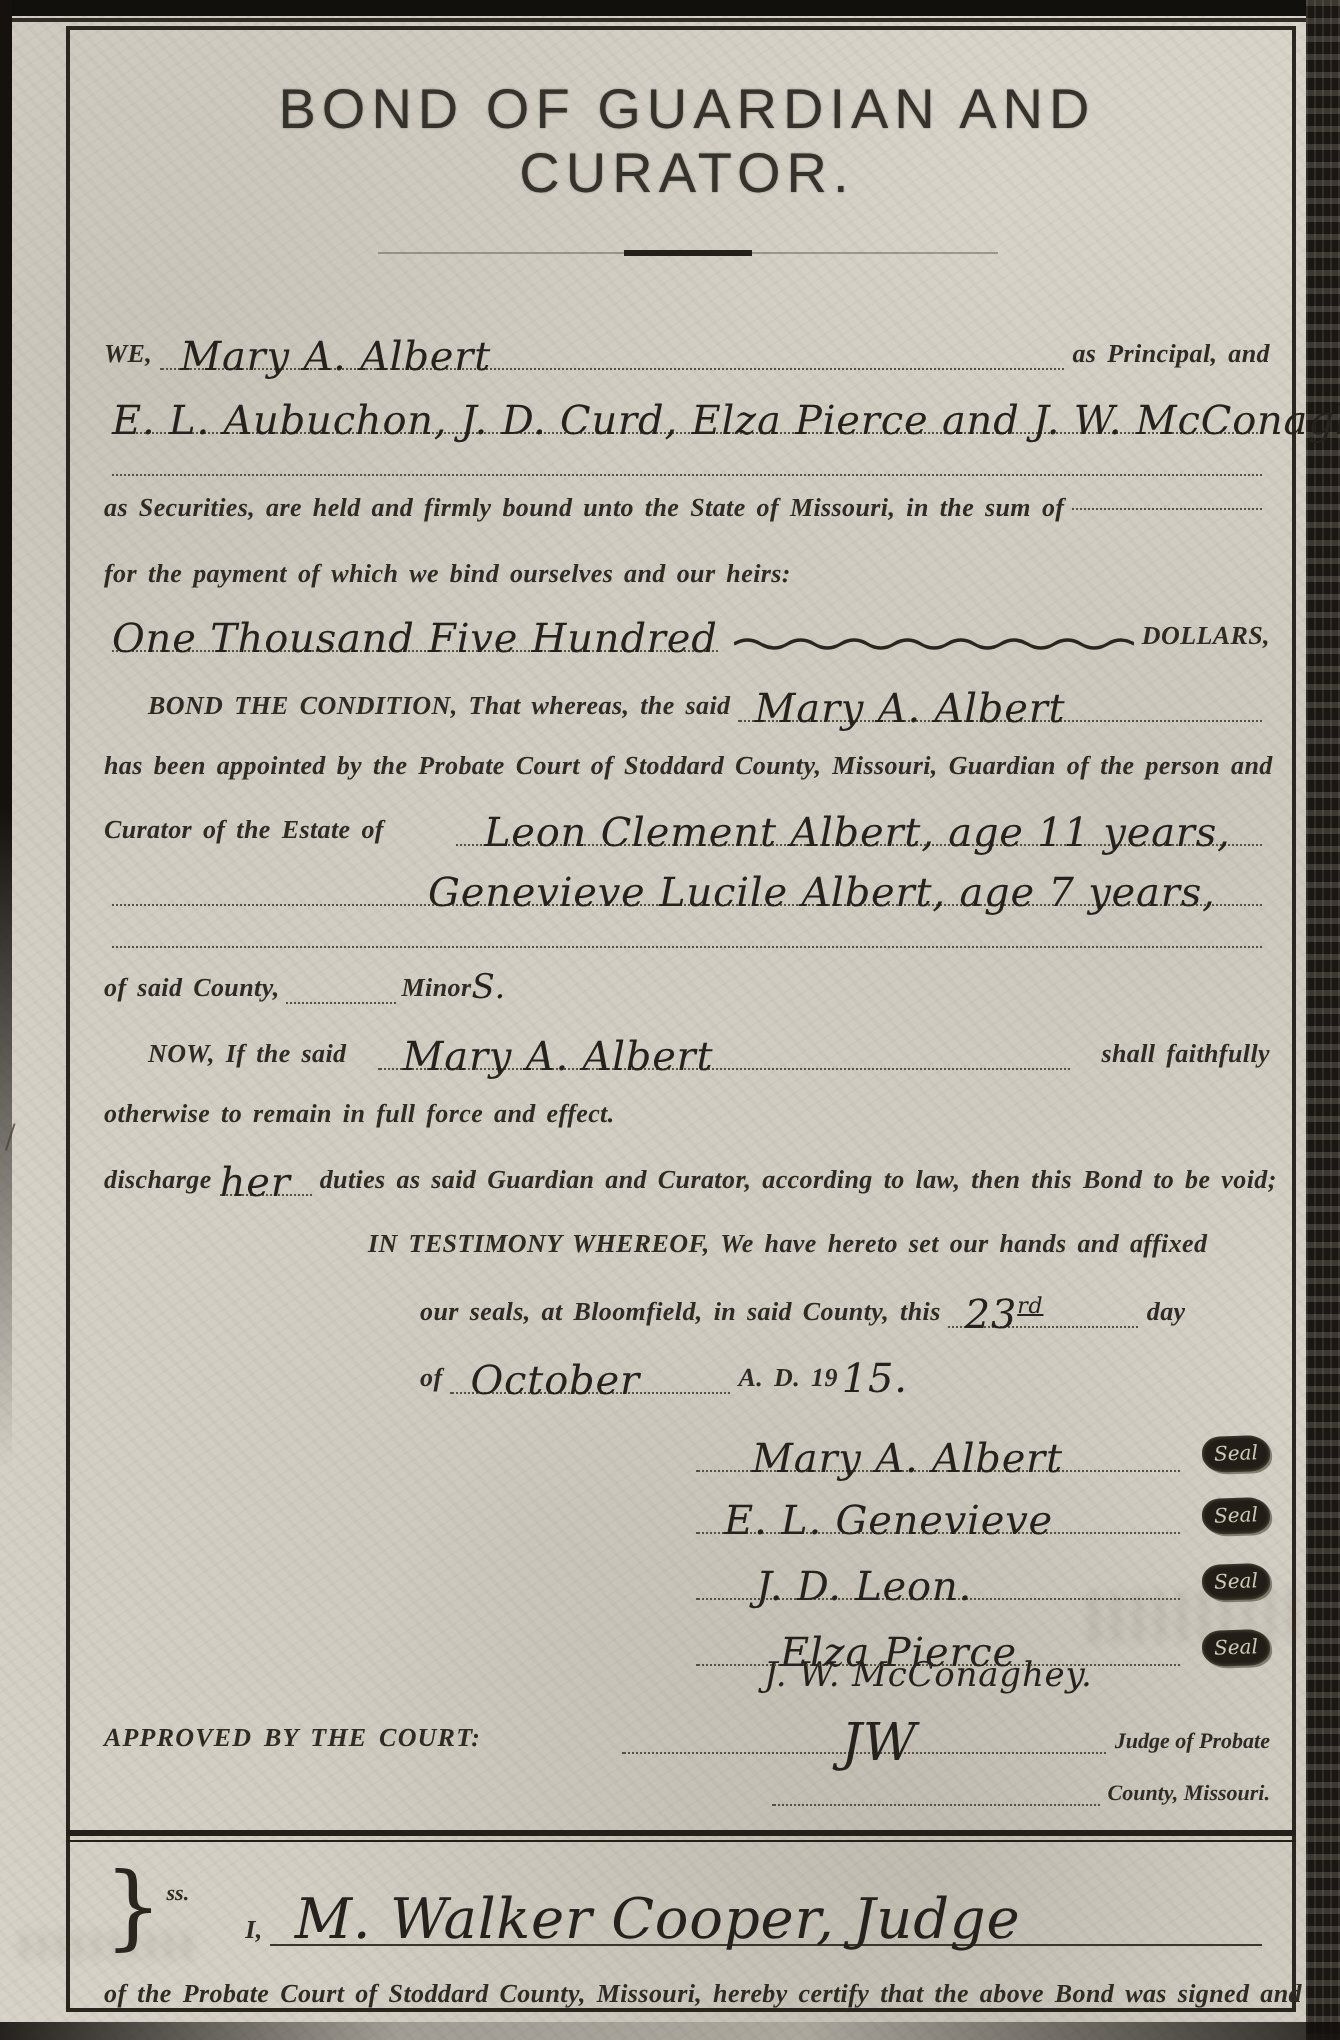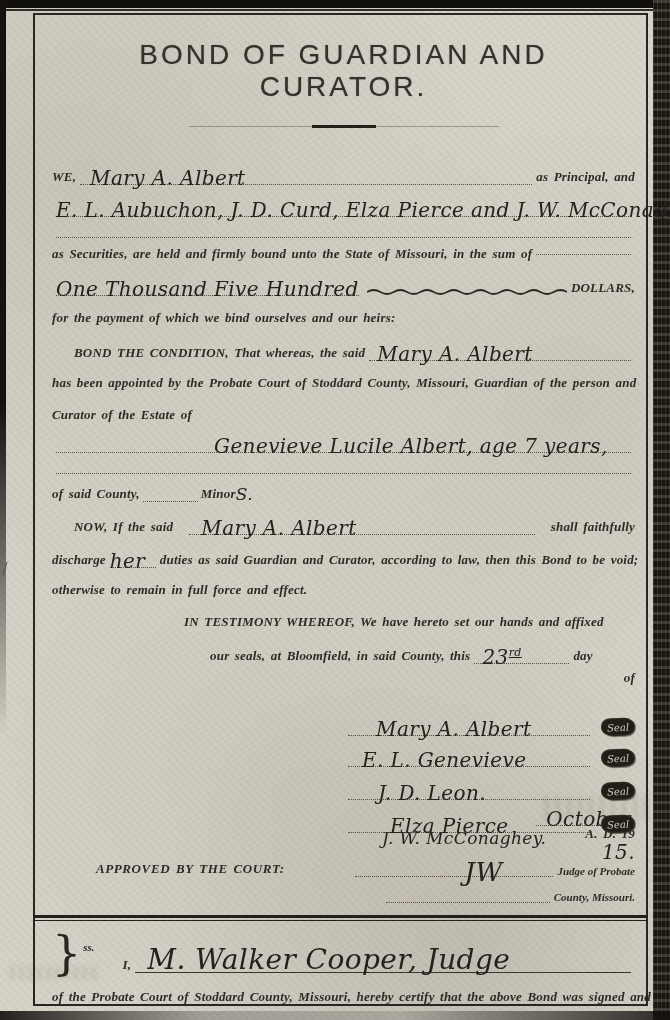--- a/index.html
+++ b/index.html
@@ -117,49 +117,52 @@
 
   <div class="line" style="margin-top:3px; height:18px;">
     <span class="fill"></span>
   </div>
 
   <div class="line" style="margin-top:5px; height:22px;align-items:center;">
     <span class="printed">as Securities, are held and firmly bound unto the State of Missouri, in the sum of</span>
     <span class="fill"></span>
   </div>
 
+  <div class="line" style="margin-top:8px; height:22px;">
+    <span class="printed">for the payment of which we bind ourselves and our heirs:</span>
+  </div>
+
   <div class="line" style="margin-top:4px; height:27px;">
     <span class="fill" style="flex:0 0 auto;">
       <span class="hand">One Thousand Five Hundred</span>
     </span>
     <span class="squig">
       <svg viewBox="0 0 240 10" preserveAspectRatio="none" aria-hidden="true">
           <path d="M0 6 Q8 2 16 6 T32 6 T48 6 T64 6 T80 6 T96 6 T112 6 T128 6 T144 6 T160 6 T176 6 T192 6 T208 6 T224 6 T240 6" fill="none" stroke="#2a261f" stroke-width="1.8"></path>
         </svg>
     </span>
     <span class="printed">DOLLARS,</span>
   </div>
 
-  <div class="line" style="margin-top:8px; height:22px;">
-    <span class="printed">for the payment of which we bind ourselves and our heirs:</span>
-  </div>
-
   <div class="line" style="margin-top:8px; height:27px;">
     <span class="printed" style="padding-left:22px;">BOND THE CONDITION, That whereas, the said</span>
     <span class="fill">
       <span class="hand" style="padding-left:8px;">Mary A. Albert</span>
     </span>
   </div>
 
   <div class="line" style="margin-top:8px; height:22px;">
     <span class="printed">has been appointed by the Probate Court of Stoddard County, Missouri, Guardian of the person and</span>
   </div>
 
   <div class="line" style="margin-top:5px; height:27px;gap:32px;">
     <span class="printed">Curator of the Estate of</span>
+    <span class="fill">
+      <span class="hand" style="padding-left:14px;">Leon Clement Albert, age 11 years,</span>
+    </span>
   </div>
 
   <div class="line" style="margin-top:3px; height:27px;">
     <span class="fill">
       <span class="hand" style="padding-left:158px;">Genevieve Lucile Albert, age 7 years,</span>
     </span>
   </div>
 
   <div class="line" style="margin-top:5px; height:16px;">
     <span class="fill"></span>
@@ -173,43 +176,43 @@
   </div>
 
   <div class="line" style="margin-top:6px; height:27px;gap:12px;">
     <span class="printed" style="padding-left:22px;">NOW, If the said</span>
     <span class="fill">
       <span class="hand" style="padding-left:12px;">Mary A. Albert</span>
     </span>
     <span class="printed">shall faithfully</span>
   </div>
 
+  <div class="line" style="margin-top:8px; height:22px;">
+    <span class="printed">otherwise to remain in full force and effect.</span>
+  </div>
+
   <div class="line" style="margin-top:6px; height:27px;">
     <span class="printed">discharge</span>
     <span class="fill" style="flex:0 0 46px;">
       <span class="hand">her</span>
     </span>
     <span class="printed">duties as said Guardian and Curator, according to law, then this Bond to be void;</span>
   </div>
 
-  <div class="line" style="margin-top:8px; height:22px;">
-    <span class="printed">otherwise to remain in full force and effect.</span>
-  </div>
-
   <div class="line" style="margin-top:10px; height:22px; padding-left:132px;">
     <span class="printed">IN TESTIMONY WHEREOF, We have hereto set our hands and affixed</span>
   </div>
   <div class="line" style="margin-top:7px; height:27px; padding-left:158px;">
     <span class="printed">our seals, at Bloomfield, in said County, this</span>
     <span class="fill" style="flex:0 0 95px;">
       <span class="hand" style="padding-left:8px;"><span>23</span><sup>rd</sup></span>
     </span>
     <span class="printed">day</span>
   </div>
-  <div class="line" style="margin-top:6px; height:27px; padding-left:158px;flex-direction:column;">
+  <div class="line" style="margin-top:6px; height:27px; padding-left:158px;">
     <span class="printed">of</span>
     <span class="fill" style="flex:0 0 140px;">
       <span class="hand" style="padding-left:10px;">October</span>
     </span>
     <span class="printed">A. D. 19</span>
     <span class="hand" style="margin-bottom:-2px; margin-left:2px;">15.</span>
   </div>
 
   <div class="sig-row" style="margin-top:8px;">
     <span class="fill">
@@ -233,21 +236,21 @@
     <span class="fill">
       <span class="hand" style="padding-left:42px;">Elza Pierce</span>
     </span>
     <span class="seal">Seal</span>
   </div>
   <div style="margin-left:330px; margin-top:-3px; height:15px;">
     <span class="hand hand-sm">J. W. McConaghey.</span>
   </div>
 
   <div class="line" style="margin-top:4px; height:28px;">
-    <span class="printed" style="letter-spacing:.6px;margin-left:44px;">APPROVED BY THE COURT:</span>
+    <span class="printed" style="letter-spacing:.6px;">APPROVED BY THE COURT:</span>
     <span class="fill" style="margin-left:70px;">
       <span class="hand" style="font-size:26px; padding-left:110px; margin-bottom:-9px;">JW</span>
     </span>
     <span class="printed-sm">Judge of Probate</span>
   </div>
   <div class="line" style="margin-top:6px; height:20px;">
     <span style="flex:0 0 330px;"></span>
     <span class="fill"></span>
     <span class="printed-sm">County, Missouri.</span>
   </div>

